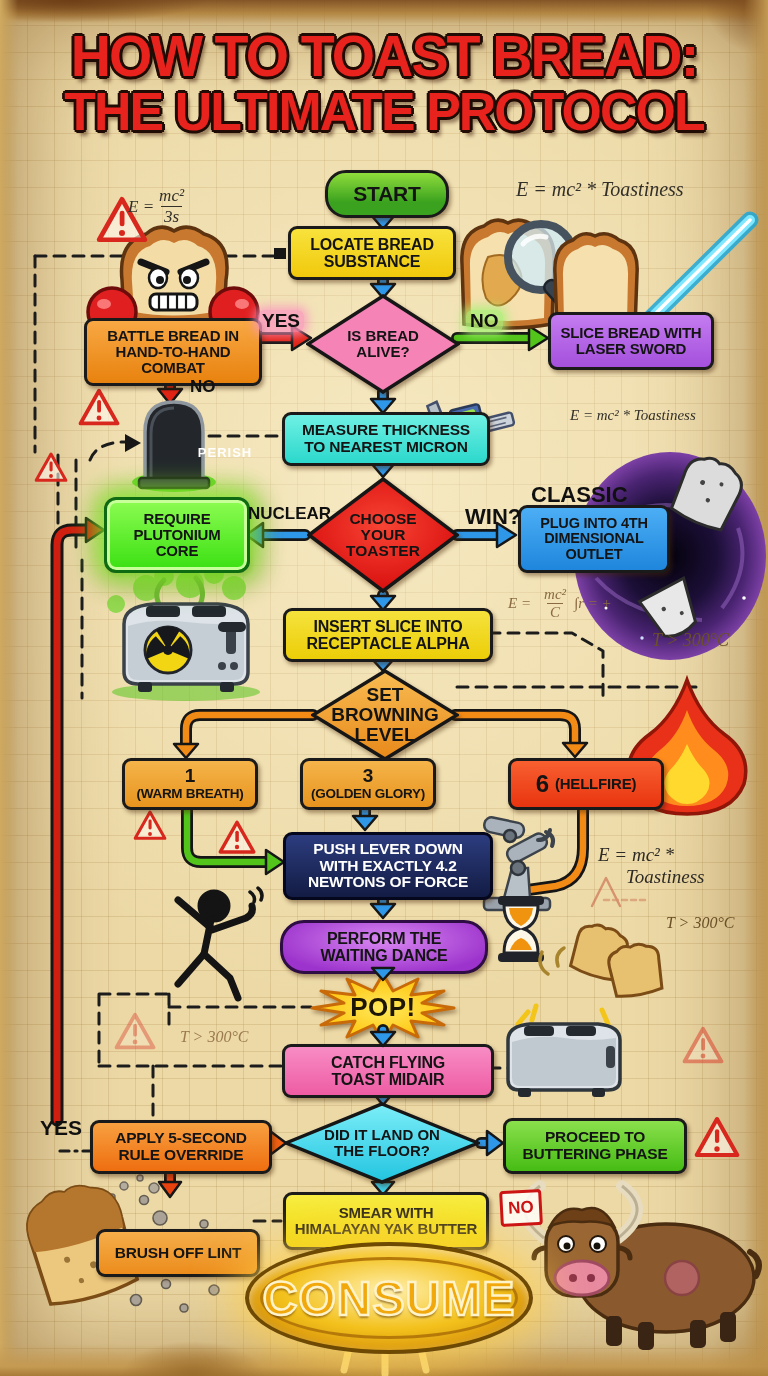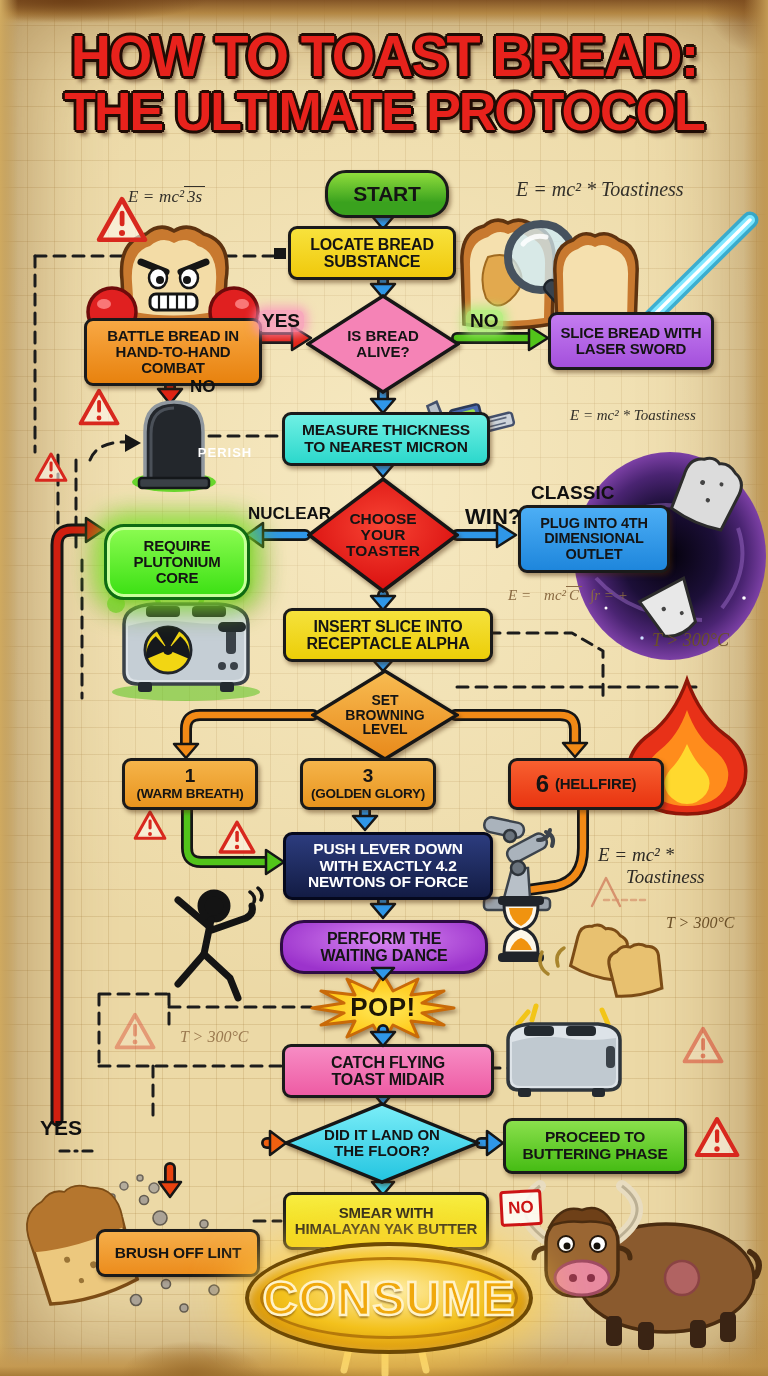--- a/index.html
+++ b/index.html
@@ -19,21 +19,21 @@
     font-weight:bold;color:#141414;white-space:pre-line;line-height:1.08;letter-spacing:-.2px;
     border:3px solid #1a1a1a;border-radius:9px;z-index:40;
     filter:drop-shadow(2px 3px 2px rgba(70,38,8,.45));}
   .pill{border-radius:24px;}
   .dwrap{position:absolute;z-index:40;filter:drop-shadow(2px 3px 2px rgba(70,38,8,.45));}
   .dwrap svg{position:absolute;left:0;top:0;width:100%;height:100%;}
   .dtext{position:absolute;left:0;top:0;width:100%;height:100%;display:flex;align-items:center;justify-content:center;
     text-align:center;font-weight:bold;color:#141414;white-space:pre-line;line-height:1.05;}
   .lab{position:absolute;z-index:45;font-weight:bold;color:#101010;padding:0 4px;border-radius:6px;}
   .ann{position:absolute;z-index:44;font-family:"Liberation Serif",serif;font-style:italic;color:#33302a;}
-  .frac{display:inline-flex;flex-direction:row;align-items:center;vertical-align:middle;margin-left:5px;}
+  .frac{display:inline-flex;flex-direction:column;align-items:center;vertical-align:middle;margin-left:5px;}
   .frac .den{border-top:1.6px solid currentColor;padding:0 3px;}
   .decor{position:absolute;z-index:30;}
   .warn{position:absolute;z-index:31;}
   .lvlnum{font-size:19px;}
   .lvllab{font-size:13.5px;letter-spacing:-.3px;}
   #consume{position:absolute;left:245px;top:1242px;width:280px;height:104px;border-radius:50%;z-index:40;
     background:radial-gradient(ellipse at 50% 42%, #ffeb9a 0%, #f6c524 45%, #e0a00e 68%, #a87106 88%, #7c5204 100%);
     border:4px solid #6e4903;box-shadow:0 0 46px 14px rgba(255,205,70,.75), inset 0 4px 10px rgba(255,255,255,.5);
     display:flex;align-items:center;justify-content:center;}
   #consume::before{content:"";position:absolute;inset:11px;border-radius:50%;
@@ -449,21 +449,21 @@
   </div>
 
   <div class="node" style="left:548px;top:312px;width:160px;height:52px;font-size:15px;background:linear-gradient(#c47cf0,#a450dc);">SLICE BREAD WITH
 LASER SWORD</div>
 
   <div class="lab" style="left:185px;top:445px;width:72px;text-align:center;z-index:41;color:#fff;font-size:13px;letter-spacing:1px;">PERISH</div>
 
   <div class="node" style="left:282px;top:412px;width:202px;height:48px;font-size:15.5px;background:linear-gradient(#6ff0e4,#2cd8cc);">MEASURE THICKNESS
 TO NEAREST MICRON</div>
 
-  <div class="node" style="left:104px;top:524px;width:140px;height:70px;font-size:15px;border:3px solid #0e6b12;border-radius:20px;background:linear-gradient(#8dfc52,#3ae012);box-shadow:0 0 26px 9px rgba(130,255,40,.8), inset 0 0 0 3px #c8ff9a;">REQUIRE
+  <div class="node" style="left:104px;top:497px;width:140px;height:70px;font-size:15px;border:3px solid #0e6b12;border-radius:12px;background:linear-gradient(#8dfc52,#3ae012);box-shadow:0 0 26px 9px rgba(130,255,40,.8), inset 0 0 0 3px #c8ff9a;">REQUIRE
 PLUTONIUM
 CORE</div>
 
   <div class="dwrap" style="left:307px;top:477px;width:152px;height:116px;">
     <svg viewBox="0 0 152 116" preserveAspectRatio="none">
       <defs>
           <radialGradient id="rg" cx="50%" cy="42%" r="60%">
             <stop offset="0%" stop-color="#f84434"></stop>
             <stop offset="100%" stop-color="#d80e0e"></stop>
           </radialGradient>
@@ -485,21 +485,21 @@
   <div class="dwrap" style="left:311px;top:669px;width:148px;height:92px;">
     <svg viewBox="0 0 148 92" preserveAspectRatio="none">
       <defs>
           <linearGradient id="og" x1="0" y1="0" x2="0" y2="1">
             <stop offset="0%" stop-color="#f8bc52"></stop>
             <stop offset="100%" stop-color="#e8891a"></stop>
           </linearGradient>
         </defs>
       <polygon points="74,2 146,46 74,90 2,46" fill="url(#og)" stroke="#161616" stroke-width="3.5"></polygon>
       </svg>
-    <div class="dtext" style="font-size:14px;">SET
+    <div class="dtext" style="font-size:19px;">SET
 BROWNING
 LEVEL</div>
   </div>
 
   <div class="node" style="left:122px;top:758px;width:130px;height:46px;flex-direction:column;background:linear-gradient(#f5b44a,#e8941e);">
     <span class="lvlnum">1</span>
     <span class="lvllab">(WARM BREATH)</span>
   </div>
   <div class="node" style="left:300px;top:758px;width:130px;height:46px;flex-direction:column;background:linear-gradient(#f5b44a,#e8941e);">
     <span class="lvlnum">3</span>
@@ -541,20 +541,22 @@
             <stop offset="0%" stop-color="#7ceef8"></stop>
             <stop offset="100%" stop-color="#22c4e0"></stop>
           </linearGradient>
         </defs>
       <polygon points="98,2 194,41 98,80 2,41" fill="url(#cg)" stroke="#161616" stroke-width="3.5"></polygon>
       </svg>
     <div class="dtext" style="font-size:15px;">DID IT LAND ON
 THE FLOOR?</div>
   </div>
 
+  <div class="node" style="left:90px;top:1120px;width:176px;height:48px;font-size:15.5px;background:linear-gradient(#f8a040,#ee6e10);">APPLY 5-SECOND
+RULE OVERRIDE</div>
 
   <div class="node" style="left:503px;top:1118px;width:178px;height:50px;font-size:15.5px;background:linear-gradient(#8ae04c,#46bc14);">PROCEED TO
 BUTTERING PHASE</div>
 
   <div class="node" style="left:96px;top:1198px;width:158px;height:42px;font-size:15.5px;background:linear-gradient(#f5ae4a,#ec8c1c);margin-top:31px;">BRUSH OFF LINT</div>
 
   <div class="node" style="left:283px;top:1192px;width:200px;height:52px;font-size:15px;background:linear-gradient(#f8ee42,#eeda0a);">SMEAR WITH
 HIMALAYAN YAK BUTTER</div>
 
   <div class="nobadge">NO</div>
@@ -563,21 +565,21 @@
     <div class="ctext">CONSUME</div>
   </div>
   <svg class="abs" style="left:330px;top:1344px;width:110px;height:30px;z-index:39;" viewBox="0 0 110 30">
     <path d="M20,0 L14,26 M55,2 L55,30 M90,0 L96,26" stroke="#ffe488" stroke-width="7" stroke-linecap="round" opacity=".8"></path>
   </svg>
 
   <div class="lab" style="left:258px;top:310px;font-size:19px;background:rgba(250,150,190,.75);box-shadow:0 0 10px 4px rgba(250,150,190,.75);">YES</div>
   <div class="lab" style="left:466px;top:310px;font-size:19px;background:rgba(170,240,120,.8);box-shadow:0 0 10px 4px rgba(170,240,120,.8);">NO</div>
   <div class="lab" style="left:186px;top:377px;font-size:17px;">NO</div>
   <div class="lab" style="left:244px;top:504px;font-size:17px;">NUCLEAR</div>
-  <div class="lab" style="left:527px;top:482px;font-size:19px;">CLASSIC</div>
+  <div class="lab" style="left:527px;top:482px;font-size:22px;">CLASSIC</div>
   <div class="lab" style="left:461px;top:504px;font-size:22px;">WIN?</div>
   <div class="lab" style="left:36px;top:1116px;font-size:21px;">YES</div>
 
   <div class="ann" style="left:128px;top:186px;font-size:17px;display:flex;align-items:center;">
     <span>E =</span>
     <span class="frac">
         <span>mc²</span>
         <span class="den">3s</span>
       </span>
   </div>

